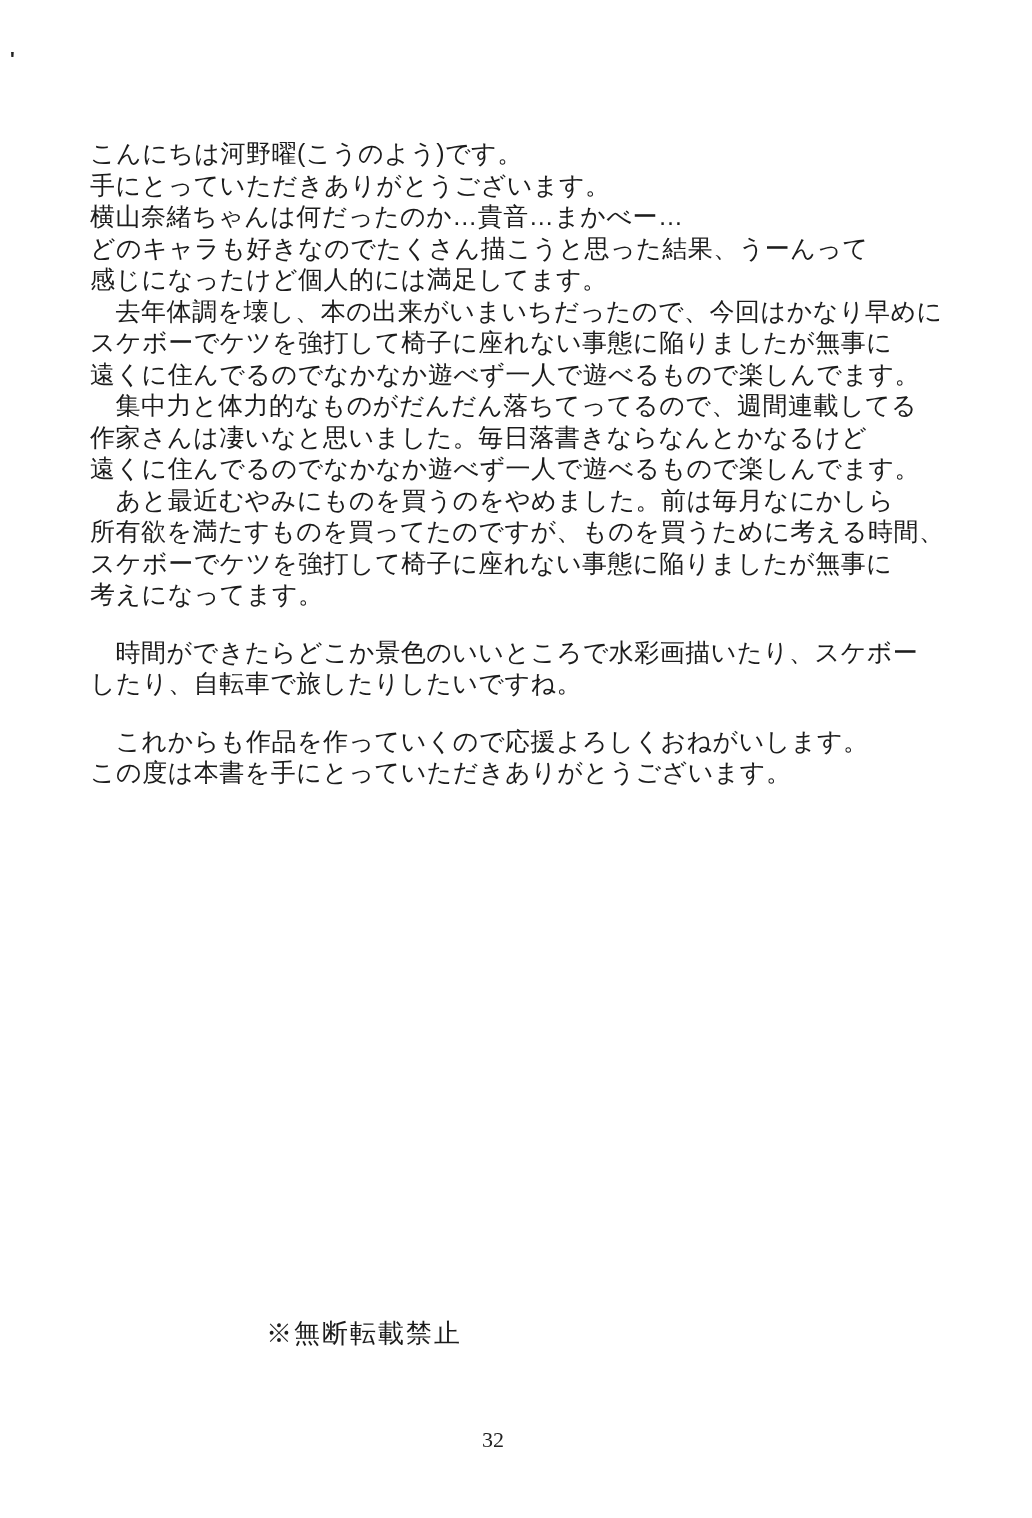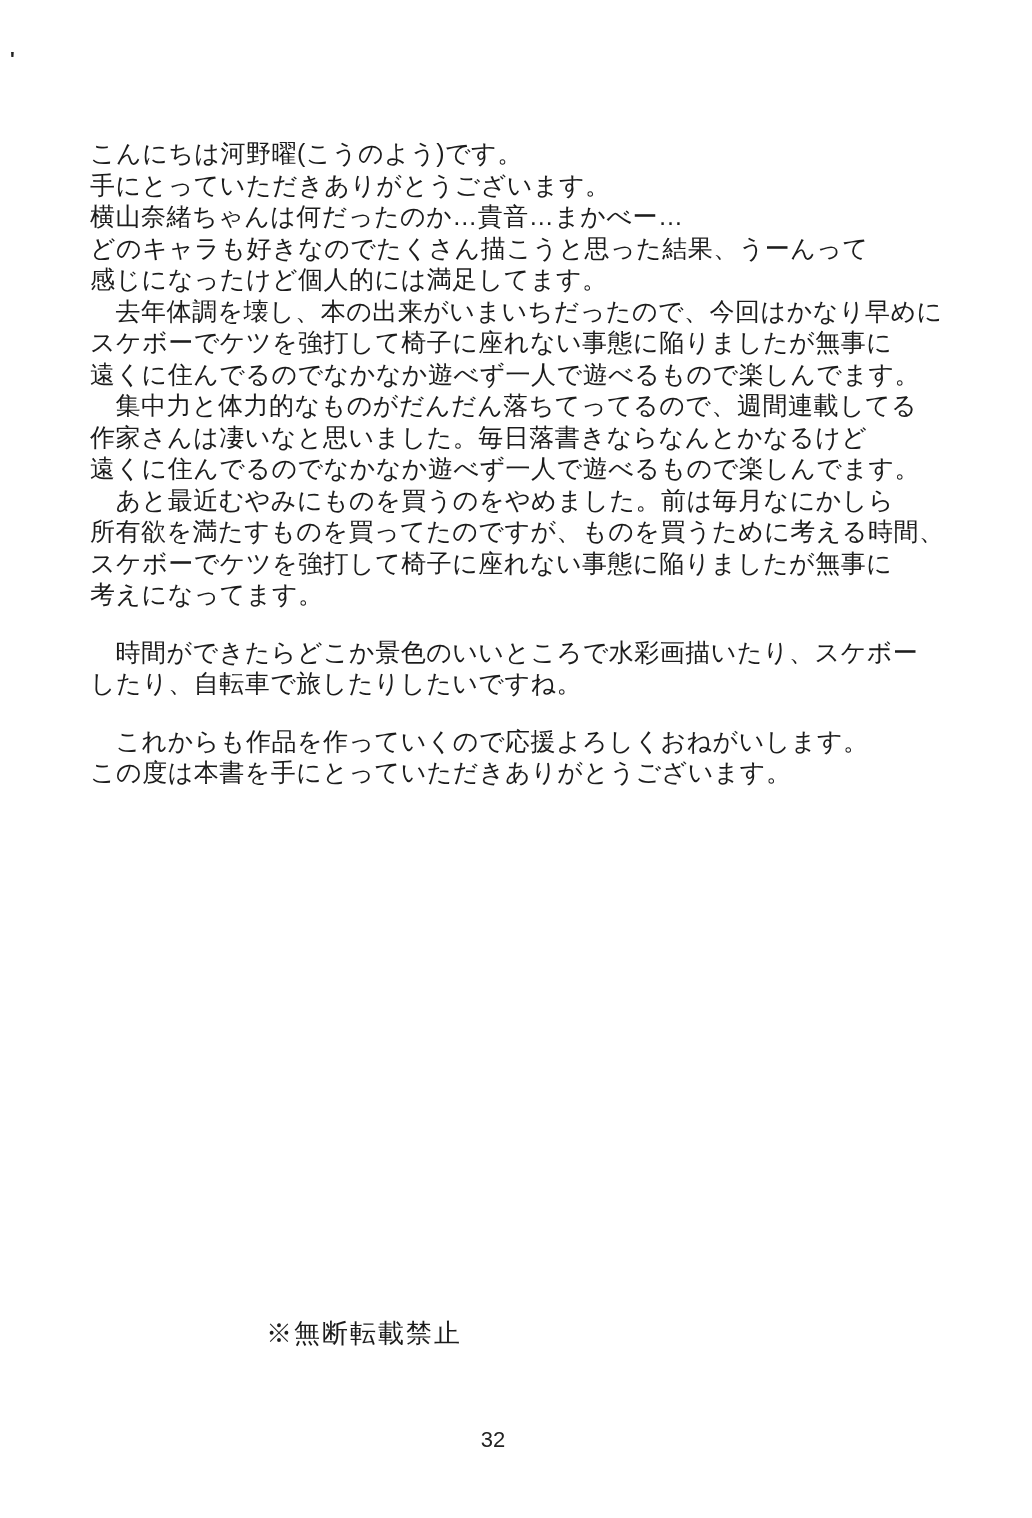--- a/index.html
+++ b/index.html
@@ -60,20 +60,21 @@
     margin-top: 18px;
   }
   .page-number {
     position: absolute;
     left: 0;
     top: 1427px;
     width: 986px;
     text-align: center;
     font-size: 22px;
     color: #222222;
+    font-family: Liberation Serif, serif;
   }
 </style>
 </head>
 <body>
 
 <div class="page">
 
   <span class="stray-mark">'</span>
 
   <div class="body-text">

